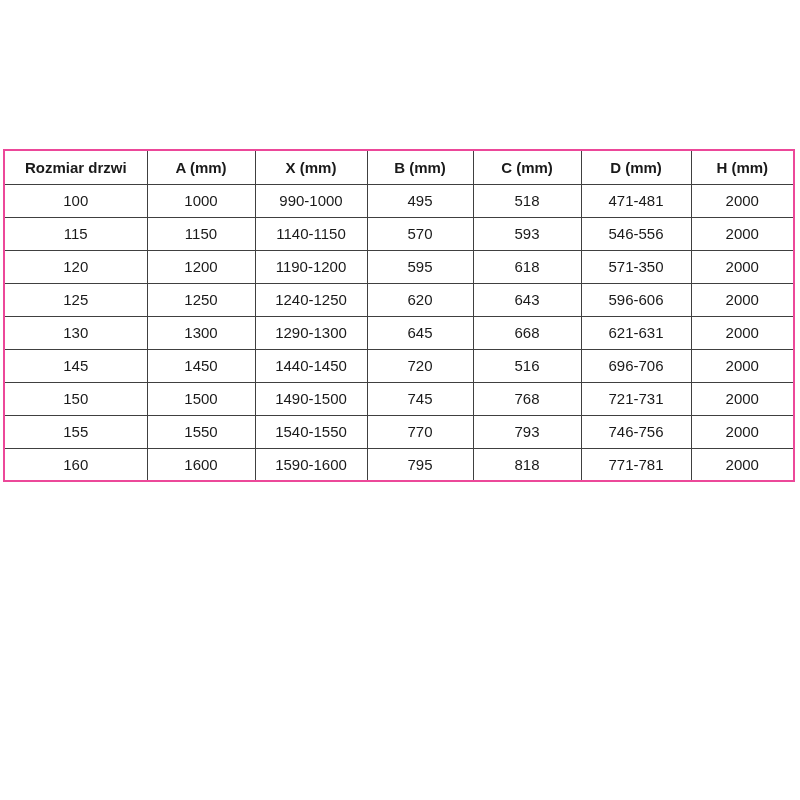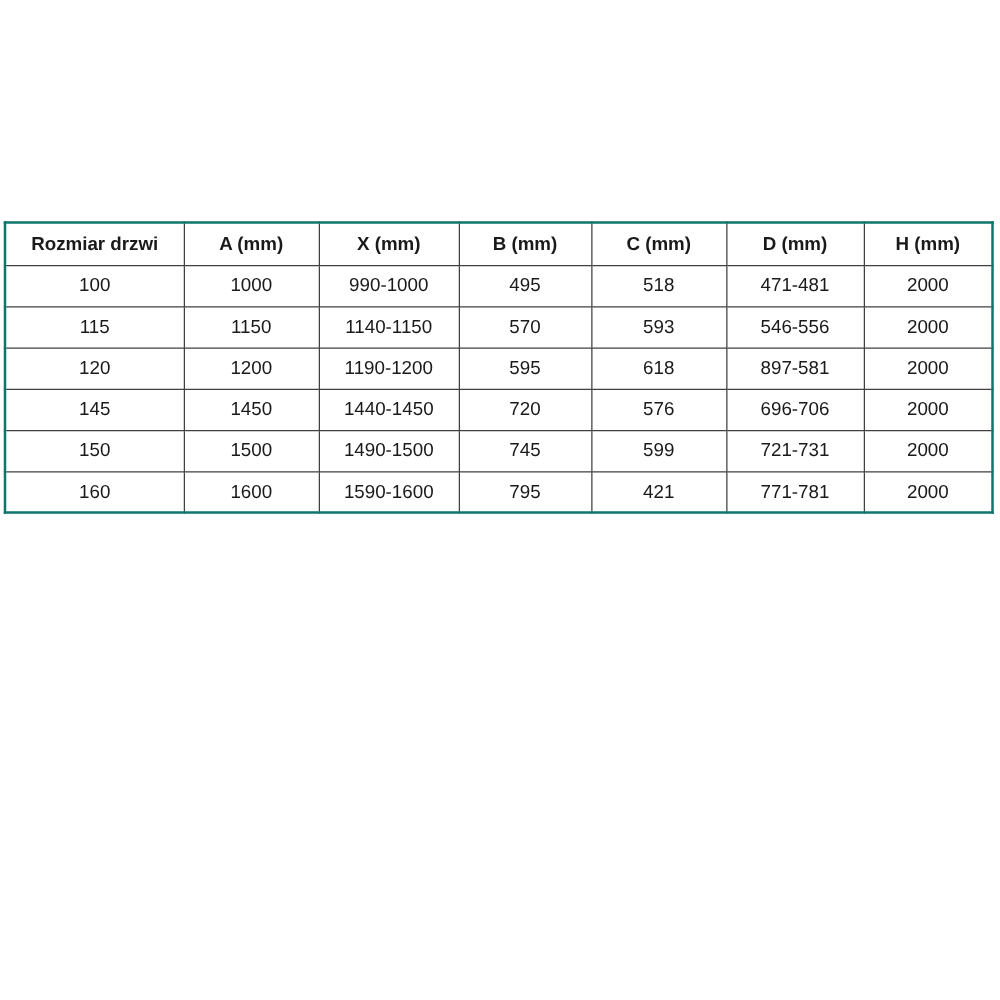--- a/index.html
+++ b/index.html
@@ -10,26 +10,26 @@
     font-family: "Liberation Sans", sans-serif;
     color: #000000;
   }
   .page {
     width: 800px;
     height: 800px;
     position: relative;
   }
   table.size-table {
     position: absolute;
-    top: 177px;
+    top: 149px;
     left: 3px;
     width: 790px;
     border-collapse: collapse;
     table-layout: fixed;
-    border: 2px solid #0f766e;
+    border: 2px solid #ec4899;
   }
   table.size-table th,
   table.size-table td {
     border: 1px solid #404040;
     text-align: center;
     vertical-align: middle;
     font-size: 15px;
     overflow: hidden;
     white-space: nowrap;
   }
@@ -87,45 +87,72 @@
           <td>593</td>
           <td>546-556</td>
           <td>2000</td>
         </tr>
         <tr>
           <td>120</td>
           <td>1200</td>
           <td>1190-1200</td>
           <td>595</td>
           <td>618</td>
-          <td>897-581</td>
+          <td>571-350</td>
+          <td>2000</td>
+        </tr>
+        <tr>
+          <td>125</td>
+          <td>1250</td>
+          <td>1240-1250</td>
+          <td>620</td>
+          <td>643</td>
+          <td>596-606</td>
+          <td>2000</td>
+        </tr>
+        <tr>
+          <td>130</td>
+          <td>1300</td>
+          <td>1290-1300</td>
+          <td>645</td>
+          <td>668</td>
+          <td>621-631</td>
           <td>2000</td>
         </tr>
         <tr>
           <td>145</td>
           <td>1450</td>
           <td>1440-1450</td>
           <td>720</td>
-          <td>576</td>
+          <td>516</td>
           <td>696-706</td>
           <td>2000</td>
         </tr>
         <tr>
           <td>150</td>
           <td>1500</td>
           <td>1490-1500</td>
           <td>745</td>
-          <td>599</td>
+          <td>768</td>
           <td>721-731</td>
+          <td>2000</td>
+        </tr>
+        <tr>
+          <td>155</td>
+          <td>1550</td>
+          <td>1540-1550</td>
+          <td>770</td>
+          <td>793</td>
+          <td>746-756</td>
           <td>2000</td>
         </tr>
         <tr>
           <td>160</td>
           <td>1600</td>
           <td>1590-1600</td>
           <td>795</td>
-          <td>421</td>
+          <td>818</td>
           <td>771-781</td>
           <td>2000</td>
         </tr>
       </tbody>
   </table>
 </div>
 
 </body></html>

